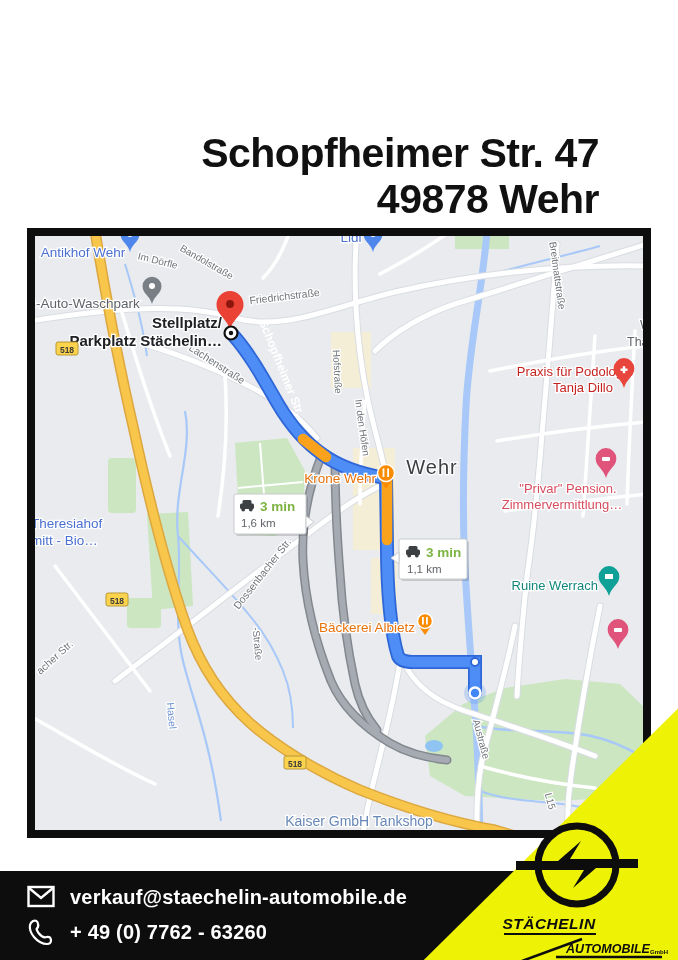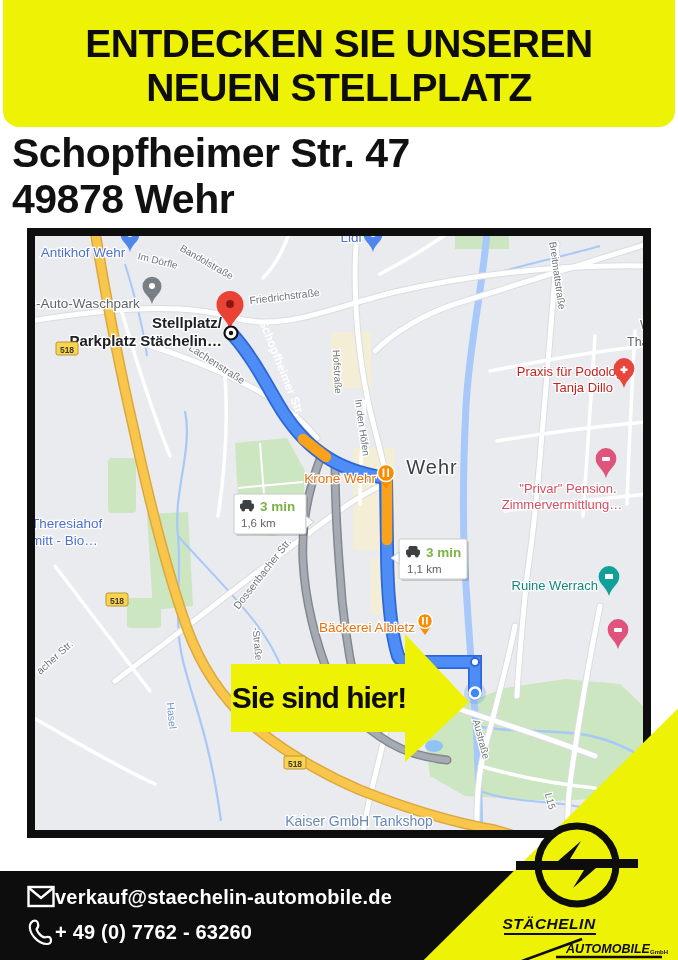--- a/index.html
+++ b/index.html
@@ -3,54 +3,50 @@
 <meta charset="utf-8">
 <style>
   html,body{margin:0;padding:0;background:#888;}
   .page{position:relative;width:678px;height:960px;background:#ffffff;overflow:hidden;
         font-family:"Liberation Sans","DejaVu Sans",sans-serif;margin:0 auto;}
   
   .banner{position:absolute;left:3px;top:0;right:3px;height:127px;background:#eef205;
           border-radius:0 0 16px 16px;z-index:5;display:flex;flex-direction:column;
           justify-content:center;align-items:center;padding-top:4px;box-sizing:border-box;}
   .banner div{font-size:39px;font-weight:800;letter-spacing:-0.5px;color:#0d0d0d;line-height:1.12;}
-  .address{position:absolute;left:12px;top:131px;width:599px;text-align:left;z-index:4;}
+  .address{position:absolute;left:0;top:131px;width:599px;text-align:right;z-index:4;}
   .address div{font-size:41px;font-weight:800;letter-spacing:-0.5px;color:#111;line-height:1.12;}
   
   .map-frame{position:absolute;left:27px;top:228px;width:608px;height:594px;
              border:8px solid #0e0e0e;background:#e9ebee;z-index:10;}
   .map-frame svg{display:block;}
   
   .arrow{position:absolute;left:231px;top:630px;width:240px;height:148px;z-index:30;}
   .arrow .shape{position:absolute;inset:0;background:#eef205;
       clip-path:polygon(0px 34px,174px 34px,174px 4px,238px 72px,174px 132px,174px 102px,0px 102px);}
   .arrow .txt{position:absolute;left:0;top:34px;width:176px;height:68px;display:flex;
       align-items:center;justify-content:center;font-size:30px;font-weight:800;
       letter-spacing:-1px;color:#0d0d0d;}
   
   .corner{position:absolute;inset:0;background:#eef205;z-index:40;
       clip-path:polygon(100% 73.8%,100% 100%,62.5% 100%);}
   
   .footer{position:absolute;left:0;top:871px;width:678px;height:89px;background:#0d0d0d;
           z-index:25;display:flex;flex-direction:column;justify-content:center;gap:9px;
           padding-left:27px;box-sizing:border-box;}
-  .contact-row{display:flex;align-items:center;}
+  .contact-row{display:flex;align-items:center;gap:15px;}
   .contact-row span{color:#fff;font-size:20px;font-weight:700;letter-spacing:0.2px;}
   .logo{position:absolute;left:498px;top:810px;width:180px;height:150px;z-index:50;}
   .maplabel{paint-order:stroke;stroke:#ffffff;stroke-width:2.6px;}
 </style>
 </head>
 <body>
 
 <div class="page">
 
-  <div class="banner">
-    <div>ENTDECKEN SIE UNSEREN</div>
-    <div>NEUEN STELLPLATZ</div>
-  </div>
 
   <div class="address">
     <div>Schopfheimer Str. 47</div>
     <div>49878 Wehr</div>
   </div>
 
   <div class="map-frame">
     <svg width="608" height="594" viewBox="0 0 608 594">
       <rect x="0" y="0" width="608" height="594" fill="#e9ebee"></rect>
 
@@ -255,24 +251,20 @@
             <rect x="2.5" y="0" width="9" height="5" rx="1.5"></rect>
           <circle cx="3.2" cy="9.5" r="1.9"></circle>
             <circle cx="10.8" cy="9.5" r="1.9"></circle>
         </g>
         <text x="391" y="321" font-size="13.5" font-weight="bold" fill="#7cb342">3 min</text>
         <text x="372" y="337" font-size="11.5" fill="#5f6368">1,1 km</text>
       </g>
     </svg>
   </div>
 
-  <div class="arrow">
-    <div class="shape"></div>
-    <div class="txt">Sie sind hier!</div>
-  </div>
 
   <div class="corner"></div>
 
   <div class="footer">
     <div class="contact-row">
       <svg width="28" height="24" viewBox="0 0 28 24">
         <rect x="1.5" y="2" width="25" height="19" stroke="#ffffff" stroke-width="2.4" fill="none"></rect>
         <path d="M2,3 L14,13 L26,3" stroke="#ffffff" stroke-width="2.4" fill="none"></path>
       </svg>
       <span>verkauf@staechelin-automobile.de</span>

